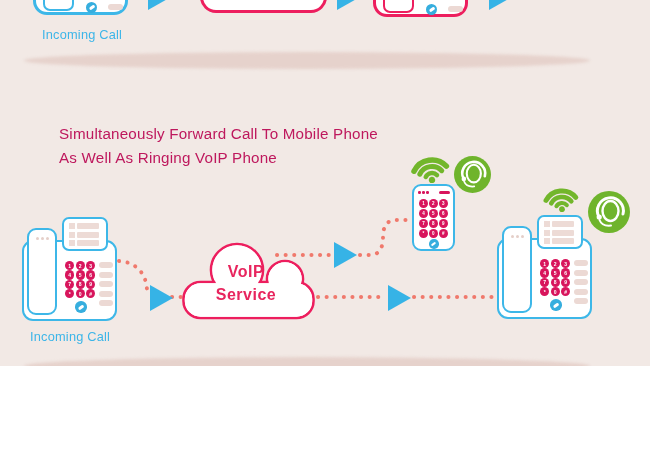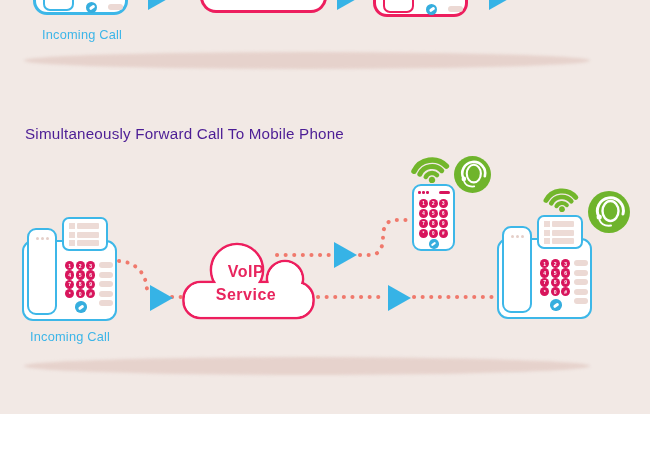--- a/index.html
+++ b/index.html
@@ -1,22 +1,22 @@
 <!DOCTYPE html>
 <html><head>
 <meta charset="utf-8">
 <style>
   html,body{margin:0;padding:0;}
-  #canvas{position:relative;width:650px;height:414px;background:#f2e9e5;overflow:hidden;
+  #canvas{position:relative;width:650px;height:366px;background:#f2e9e5;overflow:hidden;
           font-family:"Liberation Sans",sans-serif;}
   .abs{position:absolute;}
   
   .divider{position:absolute;background:#e6d2cc;border-radius:50%;filter:blur(1.5px);}
   
-  .heading{position:absolute;color:#4c1d95;font-size:15.2px;line-height:24px;font-weight:500;letter-spacing:.2px;}
+  .heading{position:absolute;color:#be185d;font-size:15.2px;line-height:24px;font-weight:500;letter-spacing:.2px;margin-left:34px;}
   .call-label{position:absolute;color:#3cb5e8;font-size:12.8px;font-weight:500;letter-spacing:.2px;}
   
   .arr{position:absolute;width:0;height:0;border-top:13px solid transparent;
        border-bottom:13px solid transparent;border-left:23px solid #36b3e6;}
   
   svg.dotlayer{position:absolute;left:0;top:0;pointer-events:none;}
   .dotline{fill:none;stroke:#f0796c;stroke-width:4;stroke-linecap:round;stroke-dasharray:0.1 8.5;}
   
   .deskphone{position:absolute;width:98px;height:104px;}
   .dp-screen{position:absolute;left:40px;top:0;width:46px;height:34px;background:#fff;
@@ -83,20 +83,21 @@
     <span class="scr"></span>
     <span class="call-btn circ"></span>
     <span class="dash"></span>
   </div>
   <div class="arr" style="left:489px;top:-16px;"></div>
 
   <div class="divider" style="left:24px;top:52px;width:566px;height:17px;"></div>
 
   <div class="heading" style="left:25px;top:122px;">
     <div>Simultaneously Forward Call To Mobile Phone</div>
+    <div>As Well As Ringing VoIP Phone</div>
   </div>
 
   <svg class="dotlayer" width="650" height="470" viewBox="0 0 650 470">
     <path class="dotline" d="M 119 261 C 135 262 146 272 147 290"></path>
     <path class="dotline" d="M 172 297 L 184 297"></path>
     <path class="dotline" d="M 277 255 L 331 255"></path>
     <path class="dotline" d="M 360 255 L 370 255 Q 383 255 383 237 Q 383 220 396 220 L 409 220"></path>
     <path class="dotline" d="M 318 297 L 385 297"></path>
     <path class="dotline" d="M 414 297 L 496 297"></path>
   </svg>

